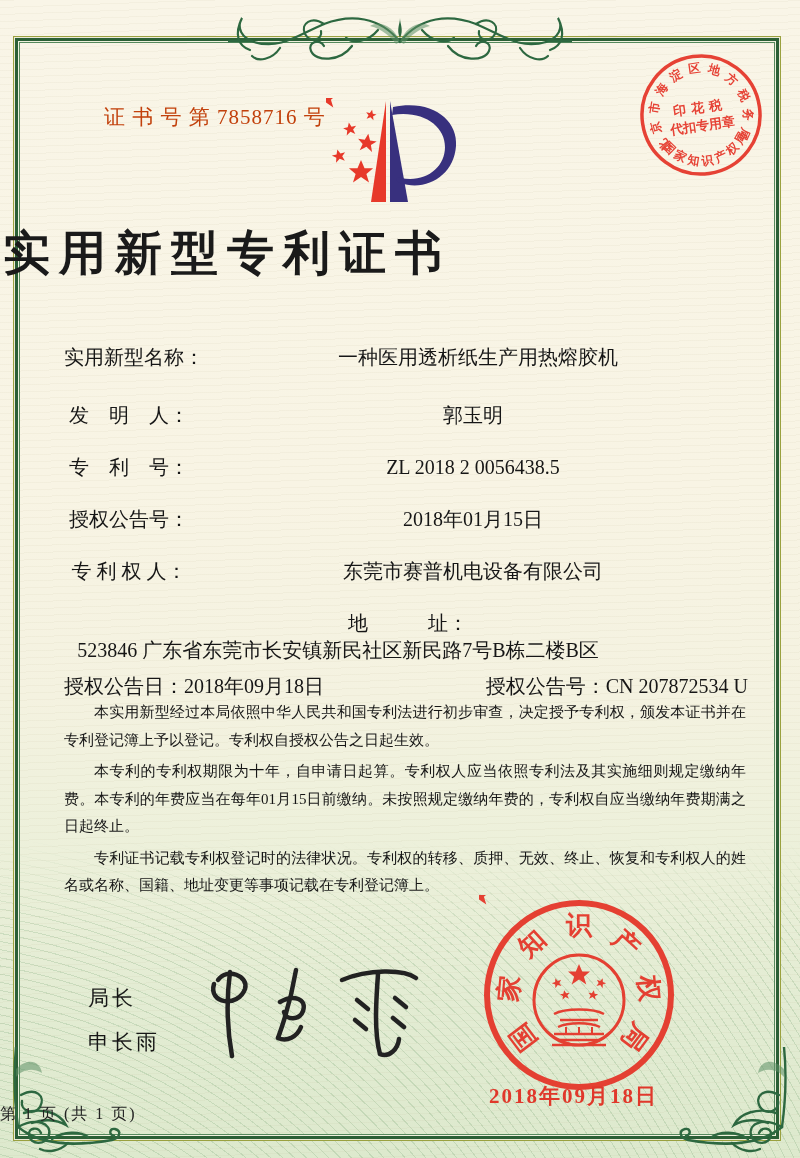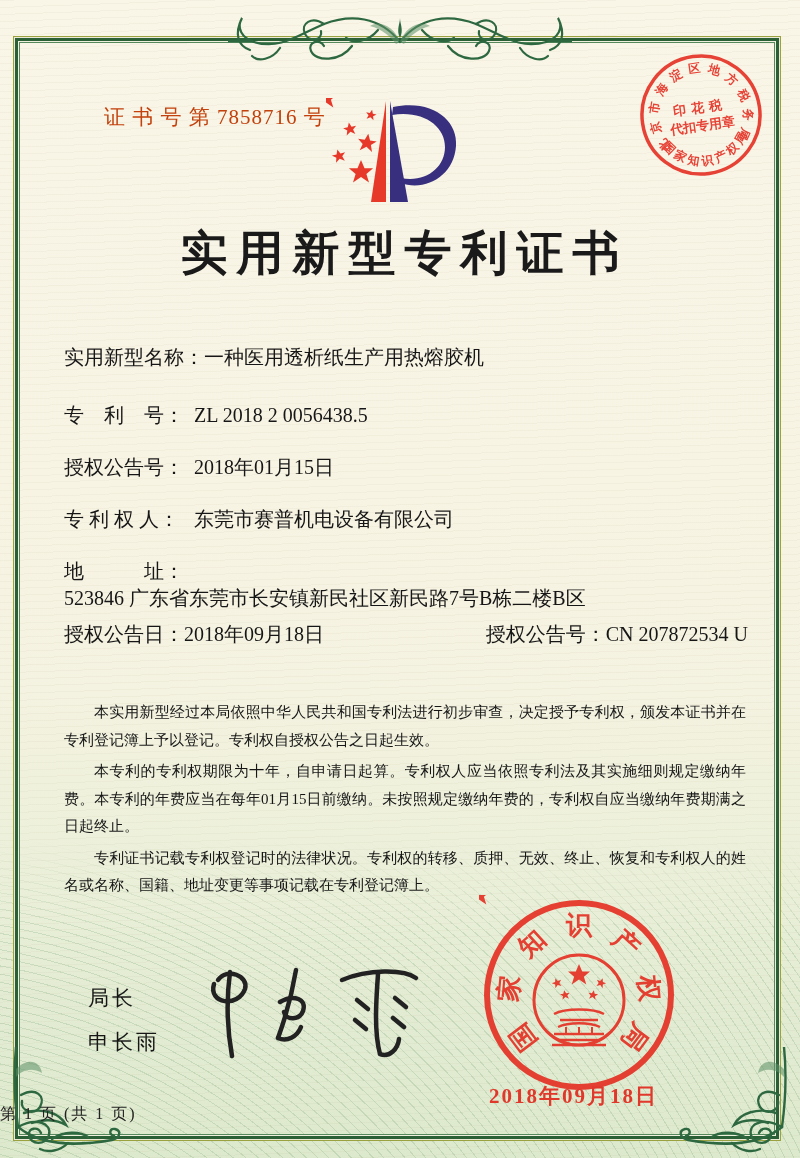--- a/index.html
+++ b/index.html
@@ -18,23 +18,23 @@
   .border-box{position:absolute;left:13px;right:19px;top:36px;bottom:17px;pointer-events:none;
     border:1px solid #9aa13f;
     box-shadow:inset 0 0 0 1px #ecead6,inset 0 0 0 4px #2b5f36,inset 0 0 0 5px #eef0dd,inset 0 0 0 6px #55895c;}
   .abs{position:absolute;}
   .cert-no{left:64px;top:103px;font-size:21px;letter-spacing:1px;color:#c2410c;margin-left:40px;}
   .flourish-top{left:228px;top:8px;width:344px;height:64px;}
   .flourish-bl{left:8px;bottom:1px;width:120px;height:110px;}
   .flourish-br{right:8px;bottom:1px;width:120px;height:110px;transform:scaleX(-1);}
   .logo{left:326px;top:98px;width:150px;height:112px;}
   .tax-stamp{left:636px;top:50px;width:130px;height:130px;transform:rotate(-8deg);opacity:.94;}
-  .doc-title{left:0;right:0;top:222px;text-align:center;font-size:47px;font-weight:bold;
-    letter-spacing:9px;padding-left:9px;color:#1a1a1a;}
-  .fields{left:64px;right:48px;top:344px;}
+  .doc-title{left:0;right:0;top:222px;font-size:47px;font-weight:bold;
+    letter-spacing:9px;padding-left:3px;color:#1a1a1a;}
+  .fields{left:64px;right:48px;top:344px;text-align:center;}
   .field-row{display:flex;font-size:20px;line-height:27px;margin-bottom:25px;}
   .field-row.first{margin-bottom:31px;}
   .field-row.addr{margin-bottom:9px;flex-direction:column;}
   .f-label{white-space:pre;min-width:130px;}
   .f-value{flex:1;}
   .f-value.addr-v{max-width:548px;}
   .grant-row{display:flex;justify-content:space-between;font-size:20px;line-height:27px;padding-right:4px;gap:38px;}
   .pair{white-space:pre;}
   .paragraphs{left:64px;right:54px;top:699px;}
   .paragraphs p{margin:0 0 4px;font-size:15px;line-height:27.5px;text-indent:2em;text-align:justify;}
@@ -146,20 +146,24 @@
 </svg>
 
 <div class="abs doc-title">实用新型专利证书</div>
 
 <div class="abs fields">
   <div class="field-row first">
     <span class="f-label">实用新型名称：</span>
     <span class="f-value">一种医用透析纸生产用热熔胶机</span>
   </div>
   <div class="field-row">
+    <span class="f-label">发　明　人：</span>
+    <span class="f-value">郭玉明</span>
+  </div>
+  <div class="field-row">
     <span class="f-label">专　利　号：</span>
     <span class="f-value">ZL 2018 2 0056438.5</span>
   </div>
   <div class="field-row">
     <span class="f-label">授权公告号：</span>
     <span class="f-value">2018年01月15日</span>
   </div>
   <div class="field-row">
     <span class="f-label">专 利 权 人：</span>
     <span class="f-value">东莞市赛普机电设备有限公司</span>

